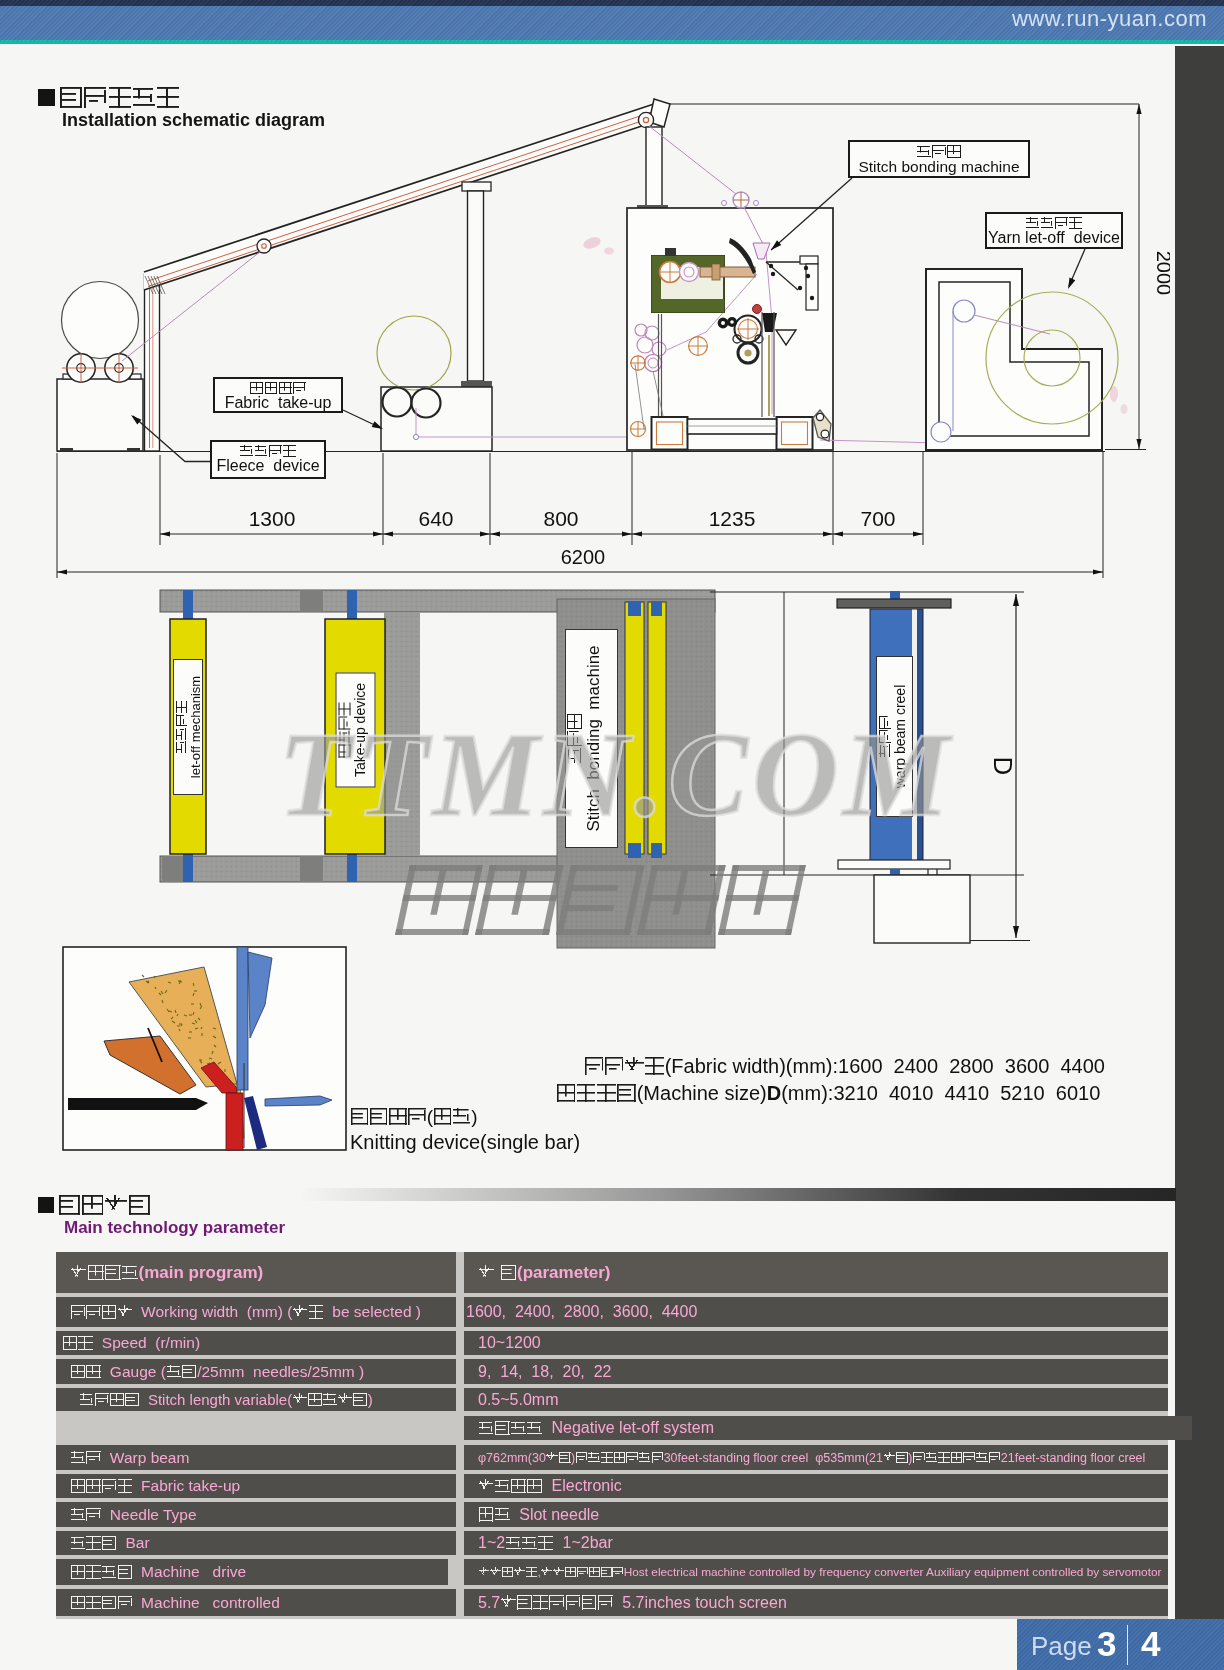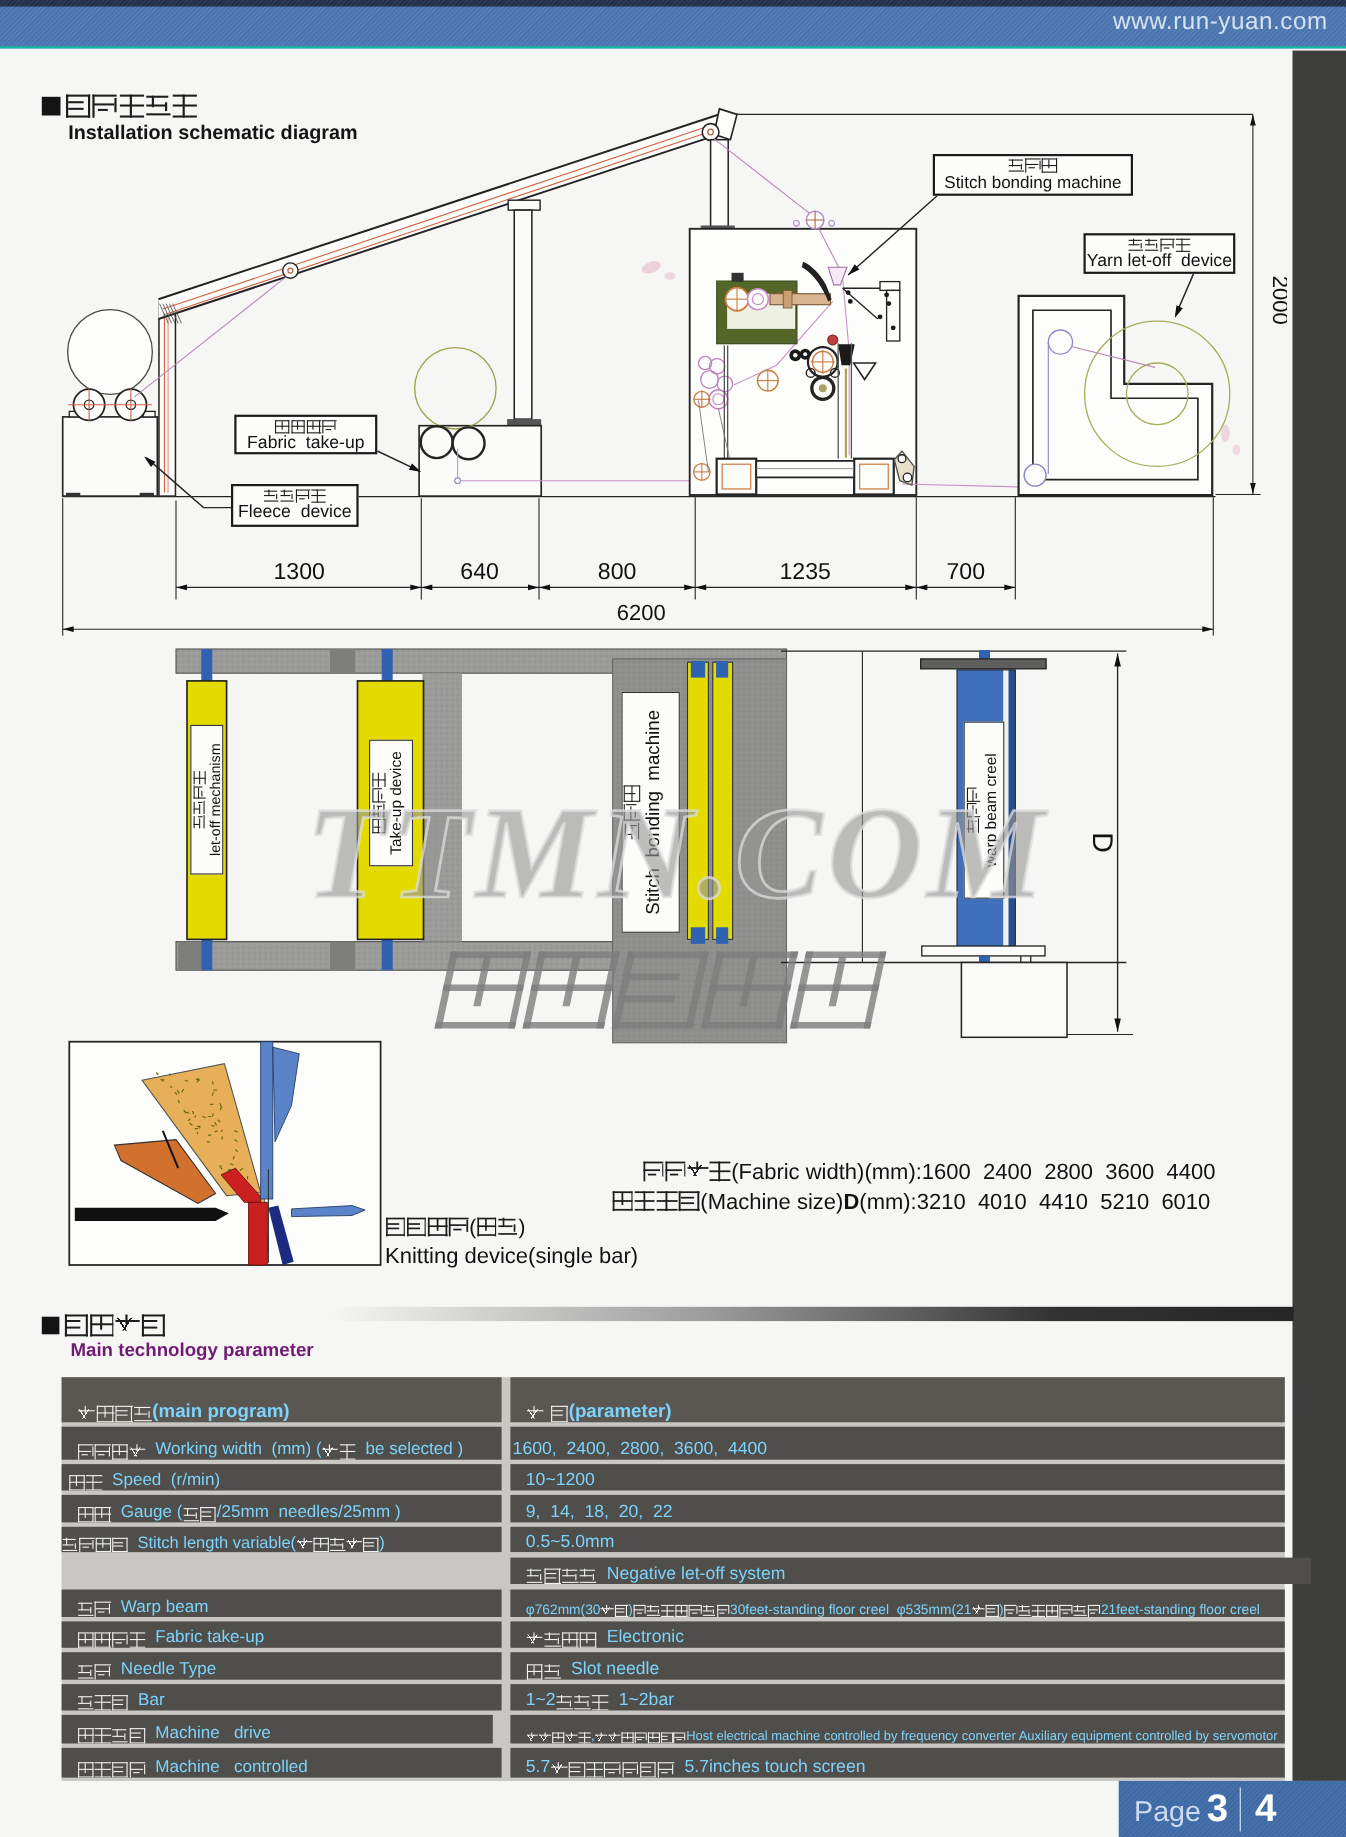--- a/index.html
+++ b/index.html
@@ -1,38 +1,38 @@
 <!DOCTYPE html>
 <html><head><meta charset="utf-8"><title>p</title>
 <style>*{margin:0;padding:0;box-sizing:border-box}
 html,body{width:1224px;height:1670px;overflow:hidden}
 body{font-family:"Liberation Sans",sans-serif;background:#eceae8;position:relative}
 #pg{position:absolute;left:0;top:0;width:1224px;height:1670px;background:#f6f6f4;overflow:hidden}
 .abs{position:absolute}
 .k{display:inline-block;width:.92em;height:.88em;vertical-align:-.08em;margin:0 .045em;background-repeat:no-repeat}
 .lbl{position:absolute;border:2px solid #1a1a1a;background:#fcfcfa;text-align:center;color:#111}
 .rot{transform:rotate(-90deg)}
-.row{position:absolute;background:#504e4a;color:#7dd3fc;display:flex;align-items:flex-end;overflow:hidden;white-space:nowrap}
+.row{position:absolute;background:#504e4a;color:#f9a8d4;display:flex;align-items:center;overflow:hidden;white-space:nowrap}
 .kd1{background:linear-gradient(#1d1d1d,#1d1d1d) 0 0/100% 9% no-repeat,linear-gradient(#1d1d1d,#1d1d1d) 0 100%/100% 9% no-repeat,linear-gradient(#1d1d1d,#1d1d1d) 0 0/9% 100% no-repeat,linear-gradient(#1d1d1d,#1d1d1d) 100% 0/9% 100% no-repeat,linear-gradient(#1d1d1d,#1d1d1d) 0 47%/100% 9% no-repeat,linear-gradient(#1d1d1d,#1d1d1d) 47% 18%/9% 64% no-repeat}
 .kd2{background:linear-gradient(#1d1d1d,#1d1d1d) 0 0/100% 9% no-repeat,linear-gradient(#1d1d1d,#1d1d1d) 0 47%/100% 9% no-repeat,linear-gradient(#1d1d1d,#1d1d1d) 0 100%/100% 9% no-repeat,linear-gradient(#1d1d1d,#1d1d1d) 47% 0/9% 100% no-repeat}
 .kd3{background:linear-gradient(#1d1d1d,#1d1d1d) 0 0/100% 9% no-repeat,linear-gradient(#1d1d1d,#1d1d1d) 0 0/9% 100% no-repeat,linear-gradient(#1d1d1d,#1d1d1d) 14% 44%/86% 9% no-repeat,linear-gradient(#1d1d1d,#1d1d1d) 100% 36%/9% 64% no-repeat,linear-gradient(#1d1d1d,#1d1d1d) 40% 70%/42% 9% no-repeat}
 .kd4{background:linear-gradient(#1d1d1d,#1d1d1d) 47% 0/9% 44% no-repeat,linear-gradient(#1d1d1d,#1d1d1d) 0 30%/100% 9% no-repeat,linear-gradient(57deg,transparent 44%,#1d1d1d 44%,#1d1d1d 53%,transparent 53%) 0 42%/55% 58% no-repeat,linear-gradient(123deg,transparent 44%,#1d1d1d 44%,#1d1d1d 53%,transparent 53%) 45% 42%/55% 58% no-repeat}
 .kd5{background:linear-gradient(#1d1d1d,#1d1d1d) 0 8%/92% 9% no-repeat,linear-gradient(#1d1d1d,#1d1d1d) 0 50%/78% 9% no-repeat,linear-gradient(#1d1d1d,#1d1d1d) 0 92%/100% 9% no-repeat,linear-gradient(#1d1d1d,#1d1d1d) 28% 8%/9% 50% no-repeat,linear-gradient(#1d1d1d,#1d1d1d) 88% 60%/9% 40% no-repeat}
 .kd6{background:linear-gradient(#1d1d1d,#1d1d1d) 0 0/100% 9% no-repeat,linear-gradient(#1d1d1d,#1d1d1d) 0 100%/100% 9% no-repeat,linear-gradient(#1d1d1d,#1d1d1d) 0 0/9% 100% no-repeat,linear-gradient(#1d1d1d,#1d1d1d) 100% 0/9% 100% no-repeat,linear-gradient(#1d1d1d,#1d1d1d) 18% 31%/64% 9% no-repeat,linear-gradient(#1d1d1d,#1d1d1d) 18% 62%/64% 9% no-repeat}
 .kw1{background:linear-gradient(#f2f2f0,#f2f2f0) 0 0/100% 9% no-repeat,linear-gradient(#f2f2f0,#f2f2f0) 0 100%/100% 9% no-repeat,linear-gradient(#f2f2f0,#f2f2f0) 0 0/9% 100% no-repeat,linear-gradient(#f2f2f0,#f2f2f0) 100% 0/9% 100% no-repeat,linear-gradient(#f2f2f0,#f2f2f0) 0 47%/100% 9% no-repeat,linear-gradient(#f2f2f0,#f2f2f0) 47% 18%/9% 64% no-repeat}
 .kw2{background:linear-gradient(#f2f2f0,#f2f2f0) 0 0/100% 9% no-repeat,linear-gradient(#f2f2f0,#f2f2f0) 0 47%/100% 9% no-repeat,linear-gradient(#f2f2f0,#f2f2f0) 0 100%/100% 9% no-repeat,linear-gradient(#f2f2f0,#f2f2f0) 47% 0/9% 100% no-repeat}
 .kw3{background:linear-gradient(#f2f2f0,#f2f2f0) 0 0/100% 9% no-repeat,linear-gradient(#f2f2f0,#f2f2f0) 0 0/9% 100% no-repeat,linear-gradient(#f2f2f0,#f2f2f0) 14% 44%/86% 9% no-repeat,linear-gradient(#f2f2f0,#f2f2f0) 100% 36%/9% 64% no-repeat,linear-gradient(#f2f2f0,#f2f2f0) 40% 70%/42% 9% no-repeat}
 .kw4{background:linear-gradient(#f2f2f0,#f2f2f0) 47% 0/9% 44% no-repeat,linear-gradient(#f2f2f0,#f2f2f0) 0 30%/100% 9% no-repeat,linear-gradient(57deg,transparent 44%,#f2f2f0 44%,#f2f2f0 53%,transparent 53%) 0 42%/55% 58% no-repeat,linear-gradient(123deg,transparent 44%,#f2f2f0 44%,#f2f2f0 53%,transparent 53%) 45% 42%/55% 58% no-repeat}
 .kw5{background:linear-gradient(#f2f2f0,#f2f2f0) 0 8%/92% 9% no-repeat,linear-gradient(#f2f2f0,#f2f2f0) 0 50%/78% 9% no-repeat,linear-gradient(#f2f2f0,#f2f2f0) 0 92%/100% 9% no-repeat,linear-gradient(#f2f2f0,#f2f2f0) 28% 8%/9% 50% no-repeat,linear-gradient(#f2f2f0,#f2f2f0) 88% 60%/9% 40% no-repeat}
 .kw6{background:linear-gradient(#f2f2f0,#f2f2f0) 0 0/100% 9% no-repeat,linear-gradient(#f2f2f0,#f2f2f0) 0 100%/100% 9% no-repeat,linear-gradient(#f2f2f0,#f2f2f0) 0 0/9% 100% no-repeat,linear-gradient(#f2f2f0,#f2f2f0) 100% 0/9% 100% no-repeat,linear-gradient(#f2f2f0,#f2f2f0) 18% 31%/64% 9% no-repeat,linear-gradient(#f2f2f0,#f2f2f0) 18% 62%/64% 9% no-repeat}
 .kg1{background:linear-gradient(rgba(125,125,125,.8),rgba(125,125,125,.8)) 0 0/100% 9% no-repeat,linear-gradient(rgba(125,125,125,.8),rgba(125,125,125,.8)) 0 100%/100% 9% no-repeat,linear-gradient(rgba(125,125,125,.8),rgba(125,125,125,.8)) 0 0/9% 100% no-repeat,linear-gradient(rgba(125,125,125,.8),rgba(125,125,125,.8)) 100% 0/9% 100% no-repeat,linear-gradient(rgba(125,125,125,.8),rgba(125,125,125,.8)) 0 47%/100% 9% no-repeat,linear-gradient(rgba(125,125,125,.8),rgba(125,125,125,.8)) 47% 18%/9% 64% no-repeat}
 .kg6{background:linear-gradient(rgba(125,125,125,.8),rgba(125,125,125,.8)) 0 0/100% 9% no-repeat,linear-gradient(rgba(125,125,125,.8),rgba(125,125,125,.8)) 0 100%/100% 9% no-repeat,linear-gradient(rgba(125,125,125,.8),rgba(125,125,125,.8)) 0 0/9% 100% no-repeat,linear-gradient(rgba(125,125,125,.8),rgba(125,125,125,.8)) 100% 0/9% 100% no-repeat,linear-gradient(rgba(125,125,125,.8),rgba(125,125,125,.8)) 18% 31%/64% 9% no-repeat,linear-gradient(rgba(125,125,125,.8),rgba(125,125,125,.8)) 18% 62%/64% 9% no-repeat}</style></head>
 <body>
 <div id="pg">
-    <div class="abs" style="left:0;top:0;width:1224px;height:44px;background:#4d79b1;border-bottom:2px solid #14b8a6">
+    <div class="abs" style="left:0;top:0;width:1224px;height:44px;background:#4d79b1;border-bottom:4px solid #14b8a6">
       <div class="abs" style="left:0;top:0;width:1224px;height:6px;background:#22314e"></div>
       <div class="abs" style="left:0;top:0;width:1224px;height:42px;background:repeating-linear-gradient(135deg,rgba(255,255,255,.05) 0 1px,rgba(0,0,40,.05) 2px 3px)"></div>
       <div class="abs" style="right:17px;top:6px;font-size:22px;color:#d4e2f4;letter-spacing:.5px">www.run-yuan.com</div>
     </div>
     <div class="abs" style="left:1175px;top:46px;width:49px;height:1573px;background:#3e3e3c"></div>
     <div class="abs" style="left:38px;top:84px;font-size:24px;font-weight:bold;color:#141414"><span style="display:inline-block;width:17px;height:17px;background:#141414;margin-right:4px"></span><i class="k kd6"></i><i class="k kd3"></i><i class="k kd2"></i><i class="k kd5"></i><i class="k kd2"></i></div>
     <div class="abs" style="left:62px;top:110px;font-size:18px;font-weight:bold;color:#141414">Installation schematic diagram</div>
     <svg class="abs" style="left:30px;top:95px" width="1140" height="505" viewBox="30 95 1140 505">
       <line x1="57" y1="451.5" x2="1105" y2="451.5" stroke="#242424" stroke-width="1"></line>
       <circle cx="100" cy="320" r="38.5" fill="#fdfdfb" stroke="#4a4a46" stroke-width="1.2"></circle>
@@ -379,21 +379,21 @@
     <div class="abs" style="left:64px;top:1218px;font-size:17px;font-weight:bold;color:#701a75">Main technology parameter</div>
     <div class="abs" style="left:56px;top:1252px;width:1112px;height:367px;background:#c9c7c3"></div>
     <div class="row" style="left:56px;top:1252px;width:400px;height:41px;background:#5a5753;font-size:17px;font-weight:bold;padding-left:14px"><i class="k kw4"></i><i class="k kw1"></i><i class="k kw6"></i><i class="k kw5"></i>(main program)</div>
     <div class="row" style="left:464px;top:1252px;width:704px;height:41px;background:#5a5753;font-size:17px;font-weight:bold;padding-left:14px"><i class="k kw4"></i>&nbsp;<i class="k kw6"></i>(parameter)</div>
     <div class="row" style="left:56px;top:1297px;width:400px;height:30px;background:#504e4a;font-size:15.5px;font-weight:normal;padding-left:14px"><i class="k kw3"></i><i class="k kw3"></i><i class="k kw1"></i><i class="k kw4"></i>&nbsp; Working width &nbsp;(mm)&nbsp;(<i class="k kw4"></i><i class="k kw2"></i>&nbsp; be selected )</div>
     <div class="row" style="left:464px;top:1297px;width:704px;height:30px;background:#504e4a;font-size:16px;font-weight:normal;padding-left:2px">1600, &nbsp;2400, &nbsp;2800, &nbsp;3600, &nbsp;4400</div>
     <div class="row" style="left:56px;top:1331px;width:400px;height:24px;background:#504e4a;font-size:15.5px;font-weight:normal;padding-left:6px"><i class="k kw1"></i><i class="k kw2"></i>&nbsp; Speed &nbsp;(r/min)</div>
     <div class="row" style="left:464px;top:1331px;width:704px;height:24px;background:#504e4a;font-size:16px;font-weight:normal;padding-left:14px">10~1200</div>
     <div class="row" style="left:56px;top:1359px;width:400px;height:25px;background:#504e4a;font-size:15.5px;font-weight:normal;padding-left:14px"><i class="k kw1"></i><i class="k kw1"></i>&nbsp; Gauge&nbsp;(<i class="k kw5"></i><i class="k kw6"></i>/25mm&nbsp; needles/25mm&nbsp;)</div>
     <div class="row" style="left:464px;top:1359px;width:704px;height:25px;background:#504e4a;font-size:16px;font-weight:normal;padding-left:14px">9, &nbsp;14, &nbsp;18, &nbsp;20, &nbsp;22</div>
-    <div class="row" style="left:56px;top:1388px;width:400px;height:23px;background:#504e4a;font-size:15px;font-weight:normal;padding-left:0"><i class="k kw5"></i><i class="k kw3"></i><i class="k kw1"></i><i class="k kw6"></i>&nbsp; Stitch length variable(<i class="k kw4"></i><i class="k kw1"></i><i class="k kw5"></i><i class="k kw4"></i><i class="k kw6"></i>)</div>
+    <div class="row" style="left:56px;top:1388px;width:400px;height:23px;background:#504e4a;font-size:15px;font-weight:normal;padding-left:23px"><i class="k kw5"></i><i class="k kw3"></i><i class="k kw1"></i><i class="k kw6"></i>&nbsp; Stitch length variable(<i class="k kw4"></i><i class="k kw1"></i><i class="k kw5"></i><i class="k kw4"></i><i class="k kw6"></i>)</div>
     <div class="row" style="left:464px;top:1388px;width:704px;height:23px;background:#504e4a;font-size:16px;font-weight:normal;padding-left:14px">0.5~5.0mm</div>
     <div class="row" style="left:464px;top:1416px;width:728px;height:24px;background:#504e4a;font-size:16px;font-weight:normal;padding-left:14px"><i class="k kw5"></i><i class="k kw6"></i><i class="k kw5"></i><i class="k kw5"></i>&nbsp; Negative let-off system</div>
     <div class="row" style="left:56px;top:1445px;width:400px;height:25px;background:#504e4a;font-size:15.5px;font-weight:normal;padding-left:14px"><i class="k kw5"></i><i class="k kw3"></i>&nbsp; Warp beam</div>
     <div class="row" style="left:464px;top:1445px;width:704px;height:25px;background:#504e4a;font-size:12.5px;font-weight:normal;padding-left:14px">φ762mm(30<i class="k kw4"></i><i class="k kw6"></i>)<i class="k kw3"></i><i class="k kw5"></i><i class="k kw2"></i><i class="k kw1"></i><i class="k kw3"></i><i class="k kw5"></i><i class="k kw3"></i> 30feet-standing floor creel &nbsp;φ535mm(21<i class="k kw4"></i><i class="k kw6"></i>)<i class="k kw3"></i><i class="k kw5"></i><i class="k kw2"></i><i class="k kw1"></i><i class="k kw3"></i><i class="k kw5"></i><i class="k kw3"></i>21feet-standing floor creel</div>
     <div class="row" style="left:464px;top:1474px;width:704px;height:24px;background:#504e4a;font-size:16px;font-weight:normal;padding-left:14px"><i class="k kw4"></i><i class="k kw5"></i><i class="k kw1"></i><i class="k kw1"></i>&nbsp; Electronic</div>
     <div class="row" style="left:56px;top:1474px;width:400px;height:24px;background:#504e4a;font-size:15.5px;font-weight:normal;padding-left:14px"><i class="k kw1"></i><i class="k kw1"></i><i class="k kw3"></i><i class="k kw2"></i>&nbsp; Fabric take-up</div>
     <div class="row" style="left:56px;top:1502px;width:400px;height:25px;background:#504e4a;font-size:15.5px;font-weight:normal;padding-left:14px"><i class="k kw5"></i><i class="k kw3"></i>&nbsp; Needle Type</div>
     <div class="row" style="left:464px;top:1502px;width:704px;height:25px;background:#504e4a;font-size:16px;font-weight:normal;padding-left:14px"><i class="k kw1"></i><i class="k kw5"></i>&nbsp; Slot needle</div>
     <div class="row" style="left:56px;top:1531px;width:400px;height:24px;background:#504e4a;font-size:15.5px;font-weight:normal;padding-left:14px"><i class="k kw5"></i><i class="k kw2"></i><i class="k kw6"></i>&nbsp; Bar</div>
     <div class="row" style="left:464px;top:1531px;width:704px;height:24px;background:#504e4a;font-size:16px;font-weight:normal;padding-left:14px">1~2<i class="k kw5"></i><i class="k kw5"></i><i class="k kw2"></i>&nbsp; 1~2bar</div>

